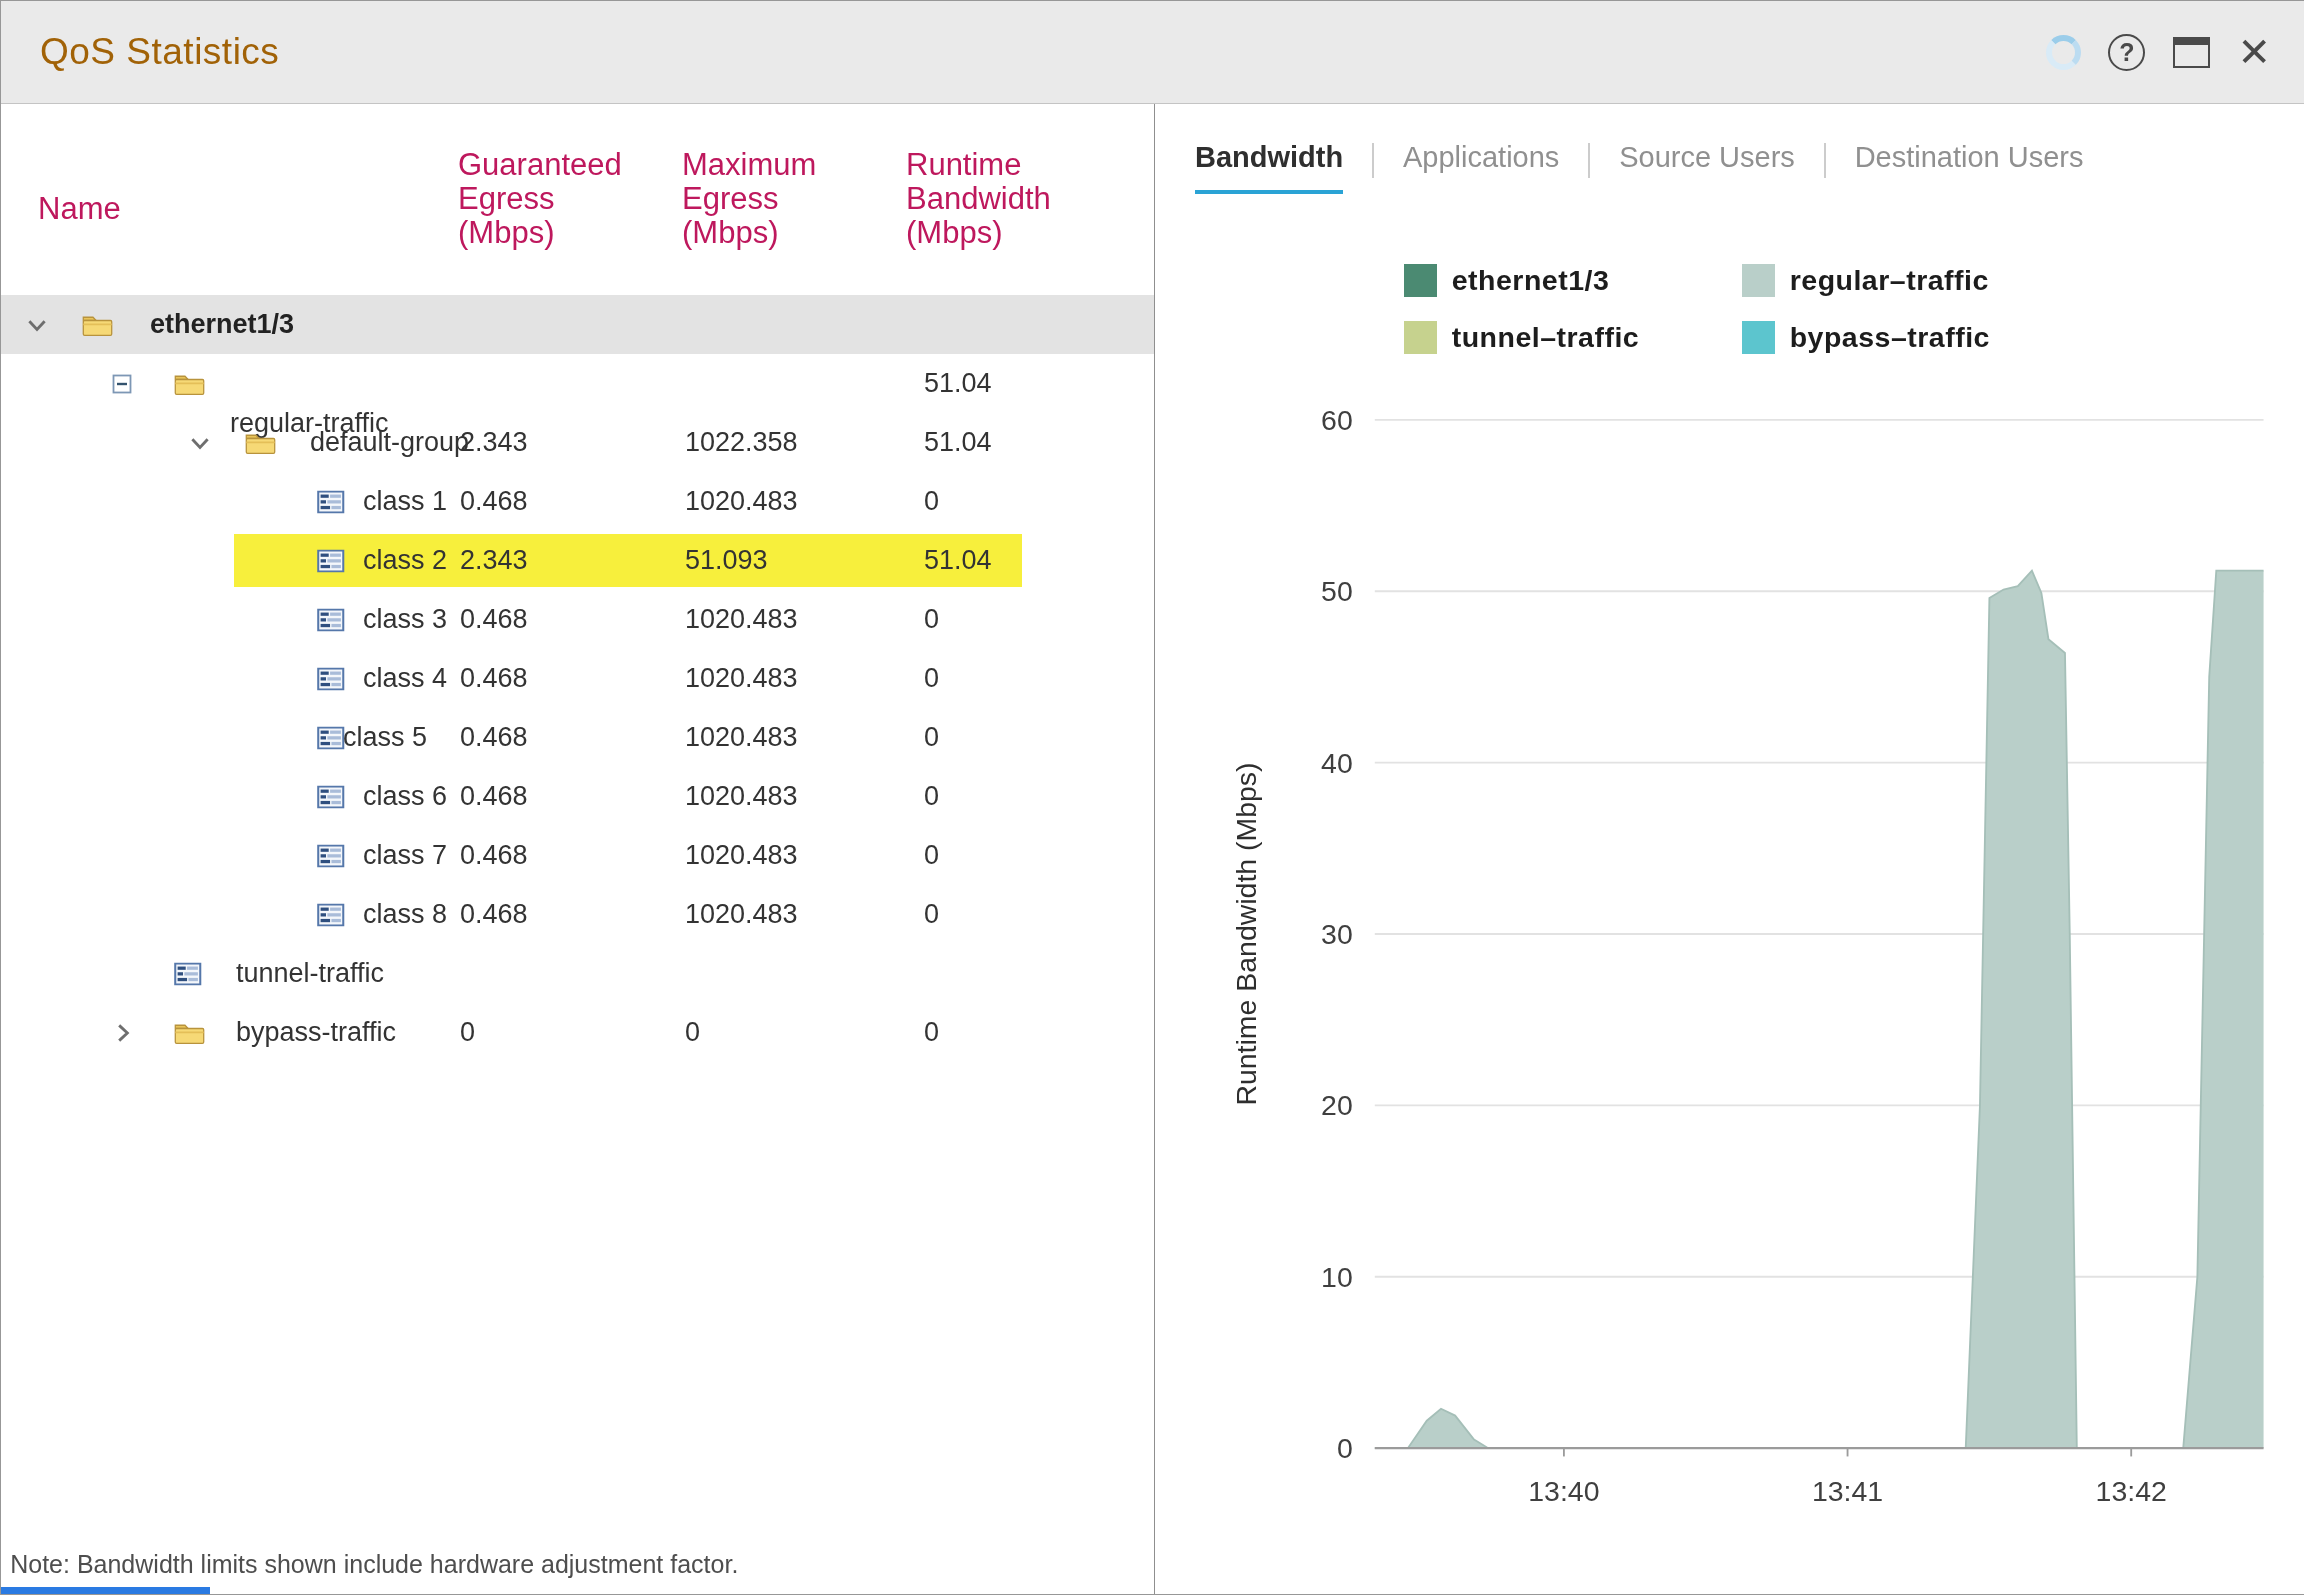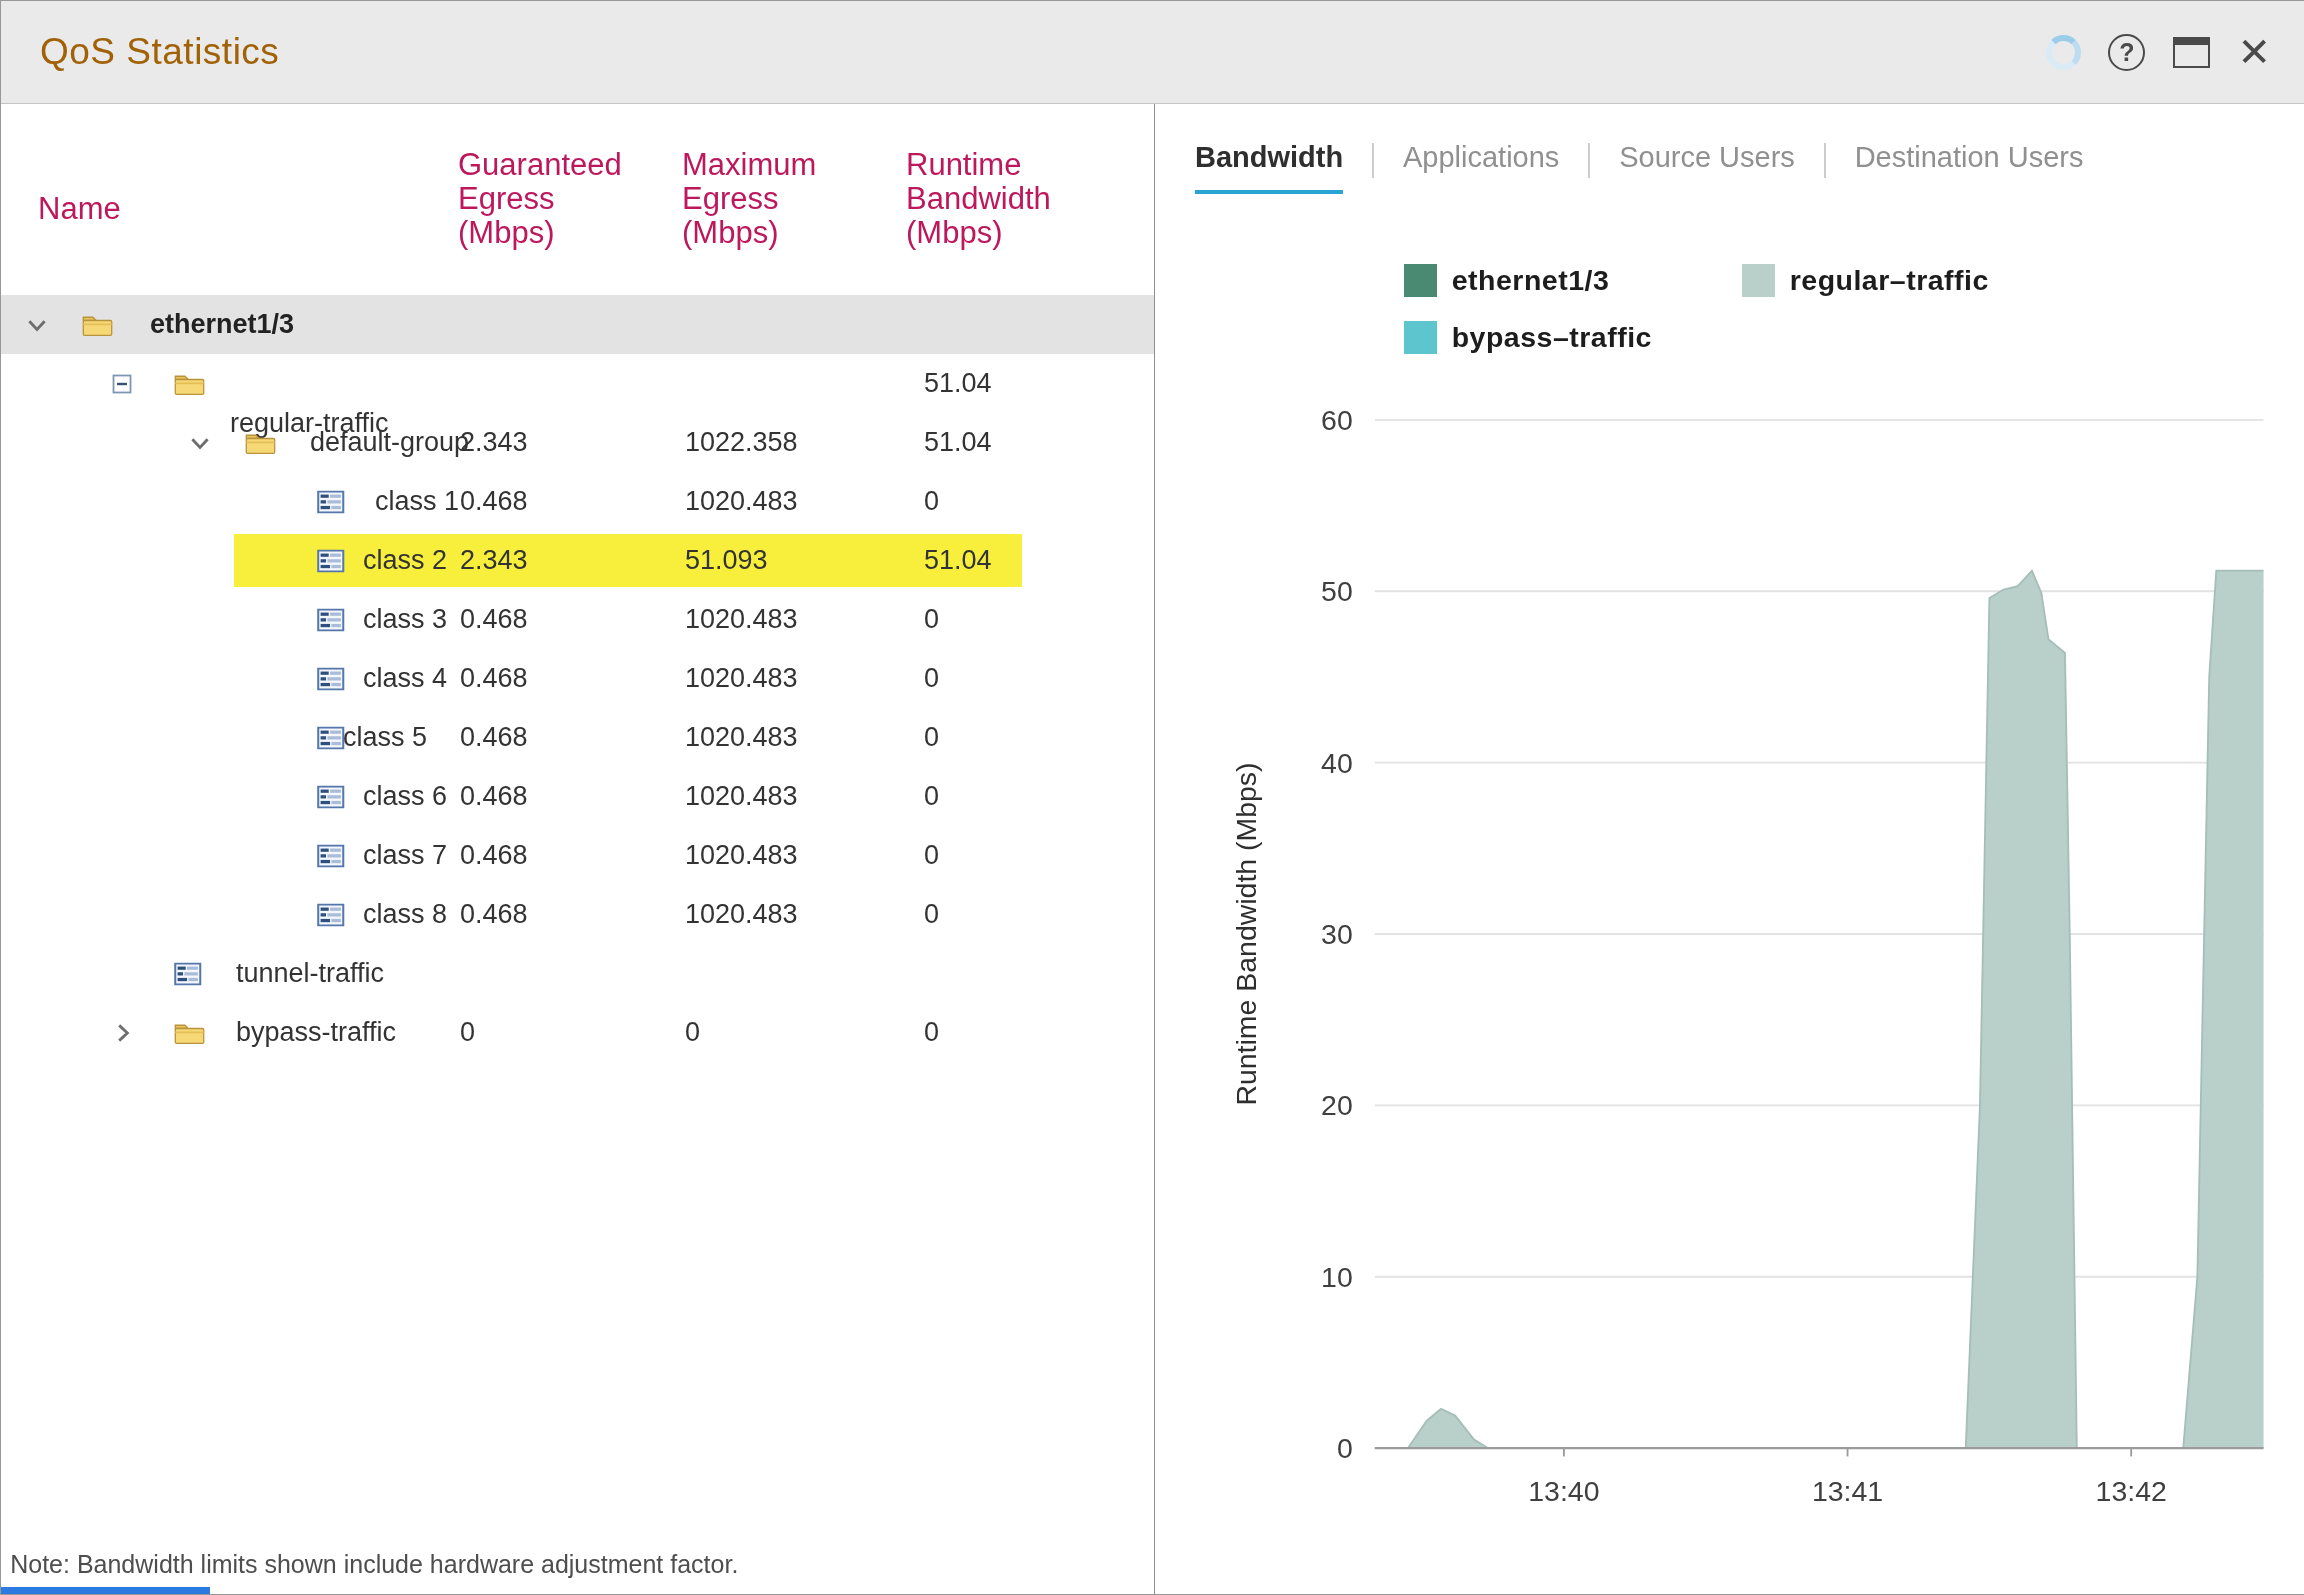--- a/index.html
+++ b/index.html
@@ -150,21 +150,21 @@
             <svg width="27.5" height="23" viewBox="0 0 20 17">
               <rect x="0.75" y="0.75" width="18.5" height="15.5" fill="#f4f7fb" stroke="#5577aa" stroke-width="1.5"></rect>
               <rect x="2.5" y="3" width="6" height="2.4" fill="#2f4f7f"></rect>
               <rect x="9.5" y="3" width="8" height="2.4" fill="#a9bcd9"></rect>
               <rect x="2.5" y="7.2" width="4" height="2.4" fill="#2f4f7f"></rect>
               <rect x="7.5" y="7.2" width="10" height="2.4" fill="#a9bcd9"></rect>
               <rect x="2.5" y="11.4" width="7" height="2.4" fill="#2f4f7f"></rect>
               <rect x="10.5" y="11.4" width="7" height="2.4" fill="#a9bcd9"></rect>
             </svg>
           </span>
-          <span class="rlabel" style="left: 362px; margin-left: 12px;">class 1</span>
+          <span class="rlabel" style="left: 362px;">class 1</span>
           <span class="val" style="left: 459px;">0.468</span>
           <span class="val" style="left: 684px;">1020.483</span>
           <span class="val" style="left: 923px;">0</span>
         </div>
         <div class="trow">
           <div class="hl" style="background: rgb(247, 239, 60);"></div>
           <span class="ricon" style="left: 316px;">
             <svg width="27.5" height="23" viewBox="0 0 20 17">
               <rect x="0.75" y="0.75" width="18.5" height="15.5" fill="#f4f7fb" stroke="#5577aa" stroke-width="1.5"></rect>
               <rect x="2.5" y="3" width="6" height="2.4" fill="#2f4f7f"></rect>
@@ -330,20 +330,24 @@
         <div class="tab">Destination Users</div>
       </div>
     <div class="legend">
         <div class="legend-item">
           <span class="legend-swatch" style="background: rgb(75, 138, 114);"></span>
           <span class="legend-label">ethernet1/3</span>
         </div>
         <div class="legend-item">
           <span class="legend-swatch" style="background: rgb(185, 207, 201);"></span>
           <span class="legend-label">regular–traffic</span>
+        </div>
+        <div class="legend-item">
+          <span class="legend-swatch" style="background: rgb(198, 210, 142);"></span>
+          <span class="legend-label">tunnel–traffic</span>
         </div>
         <div class="legend-item">
           <span class="legend-swatch" style="background: rgb(92, 197, 206);"></span>
           <span class="legend-label">bypass–traffic</span>
         </div>
       </div>
     <div class="chart-wrap">
       <svg width="1149" height="1492" viewBox="0 0 1251 1625">
           <text x="213" y="1475" text-anchor="end" font-size="31" fill="#3f3f3f">0</text>
           <line x1="237" y1="1277.3333333333333" x2="1205" y2="1277.3333333333333" stroke="#e2e2e2" stroke-width="2"></line>

